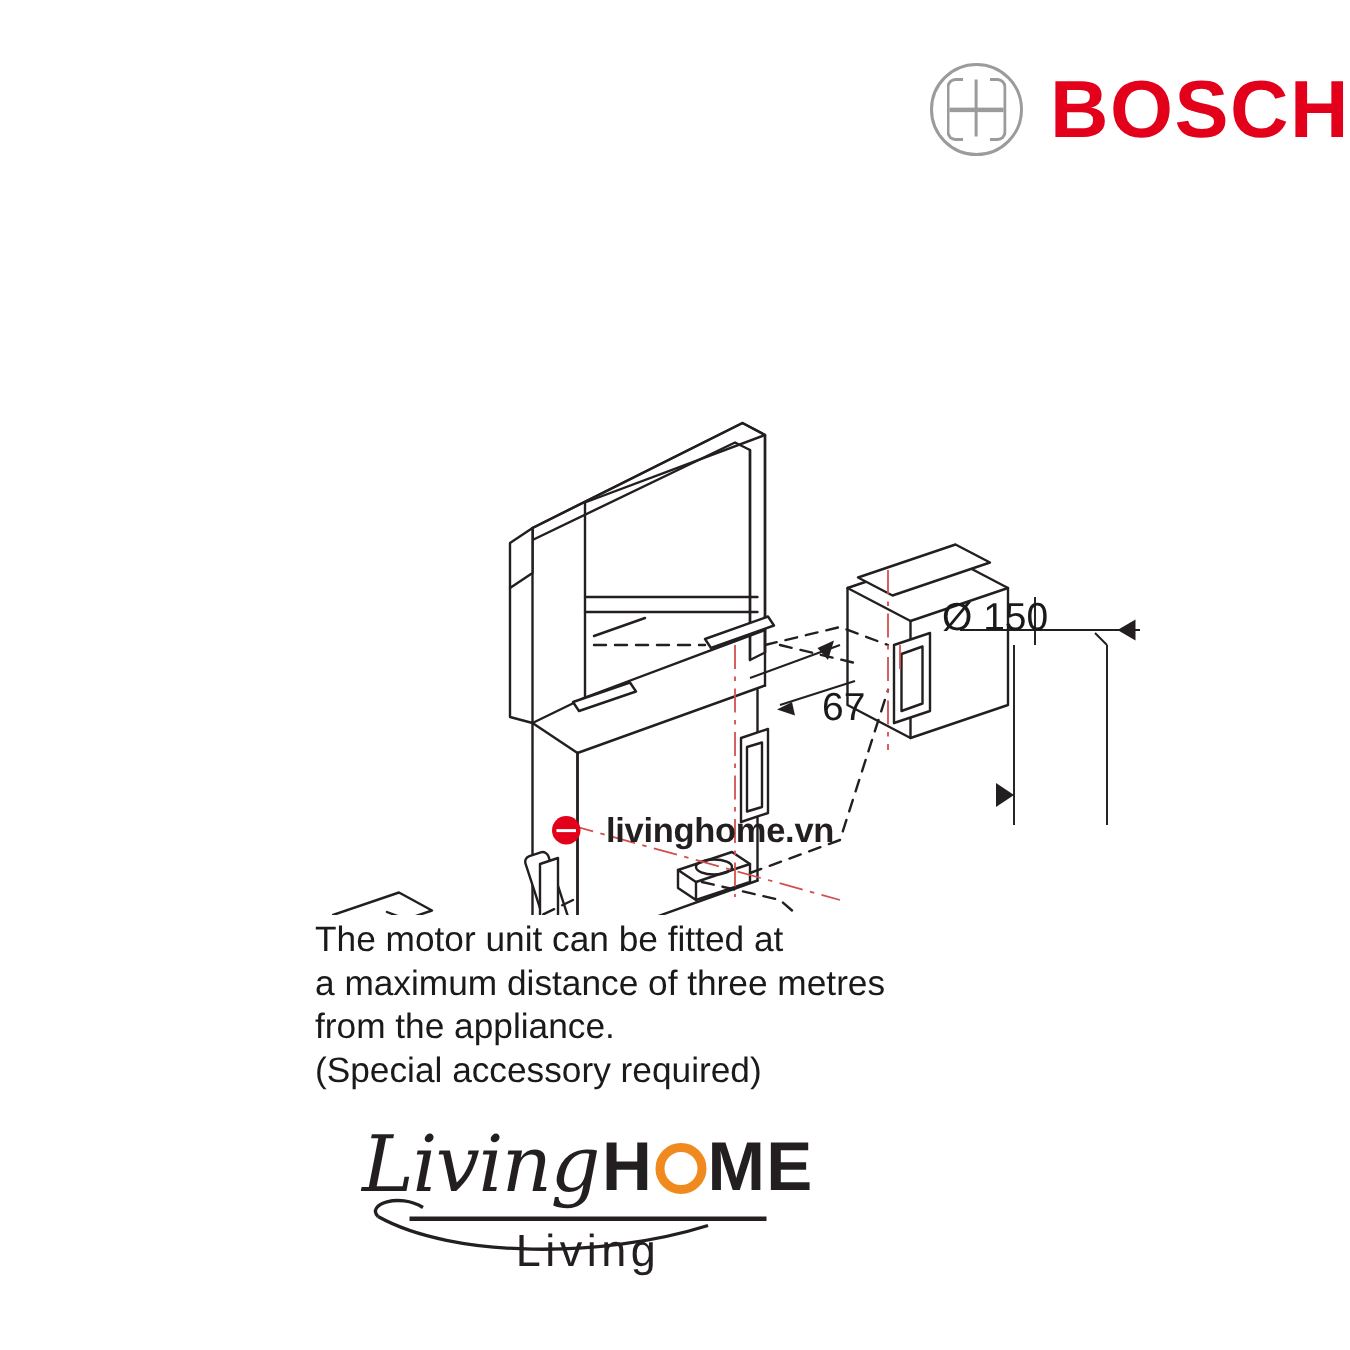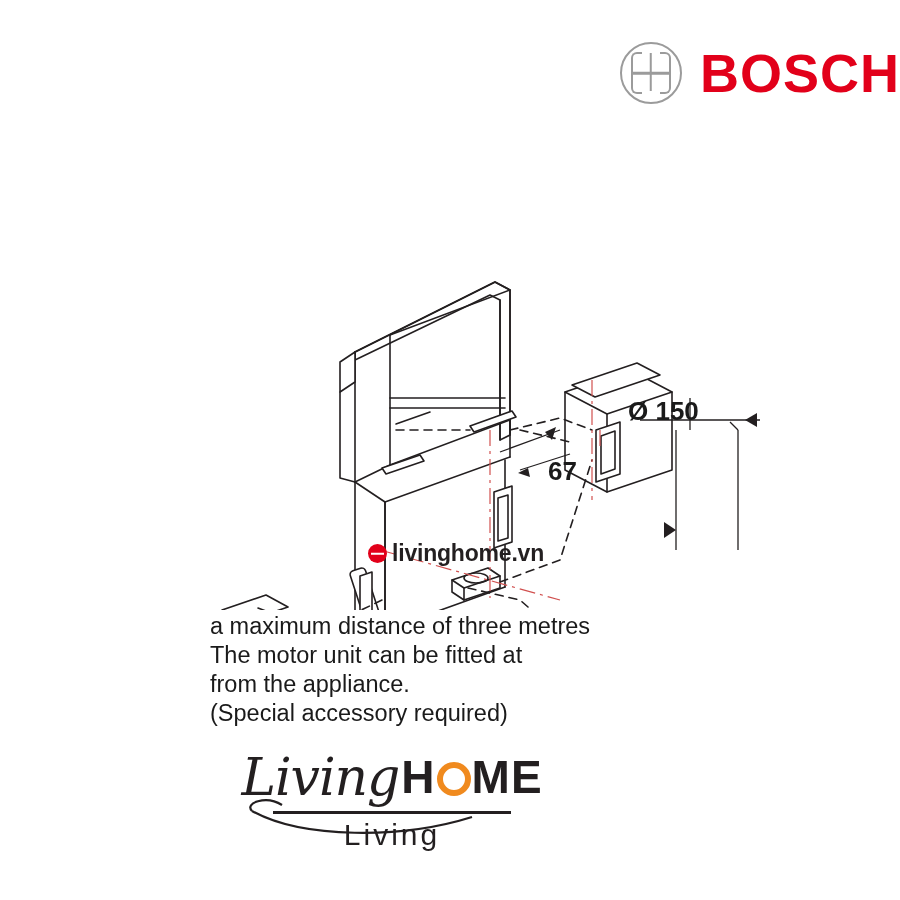--- a/index.html
+++ b/index.html
@@ -79,21 +79,20 @@
     line-height: 1;
   }
 
   
   .drawing {
     position: absolute;
     top: 130px;
     left: 0;
     width: 859px;
     height: 480px;
-    font-weight: bold;
   }
 
   
   .watermark {
     position: absolute;
     left: 368px;
     top: 540px;
     display: flex;
     align-items: center;
     gap: 5px;
@@ -113,20 +112,21 @@
     top: 50%;
     height: 2.5px;
     background: #ffffff;
     transform: translateY(-50%);
   }
   .watermark .wm-text {
     font-size: 23px;
     font-weight: bold;
     color: #231f20;
     letter-spacing: -0.2px;
+    margin-left: 12px;
   }
 
   
   .caption {
     position: absolute;
     left: 210px;
     top: 612px;
     width: 540px;
     font-size: 23.5px;
     line-height: 29px;
@@ -335,22 +335,22 @@
       <text x="548" y="350" font-family="Liberation Sans, sans-serif" font-size="26" fill="#1a1a1a">67</text>
     </svg>
   </div>
 
   <div class="watermark">
     <span class="wm-dot"></span>
     <span class="wm-text">livinghome.vn</span>
   </div>
 
   <div class="caption">
+    <div>The motor unit can be fitted at</div>
     <div>a maximum distance of three metres</div>
-    <div>The motor unit can be fitted at</div>
     <div>from the appliance.</div>
     <div>(Special accessory required)</div>
   </div>
 
   <div class="footer-logo">
     <div class="fl-row1">
       <span class="fl-living">Living</span><span class="fl-home">H<span class="o-ring"></span>ME</span>
       <svg class="fl-swash" width="300" height="50" viewBox="0 0 300 50">
         <path d="M10 20 C 60 48, 160 48, 230 26" fill="none" stroke="#231f20" stroke-width="2.2"></path>
         <path d="M10 20 C 2 12, 24 4, 40 14" fill="none" stroke="#231f20" stroke-width="2.2"></path>

